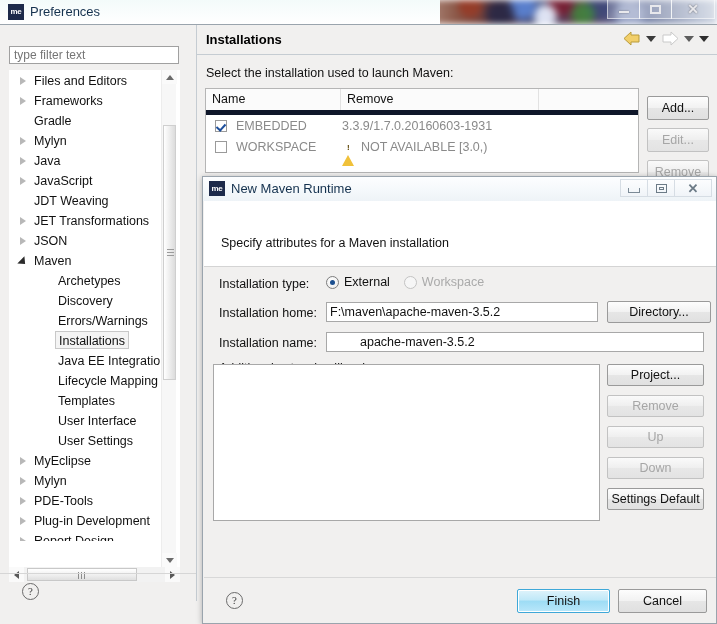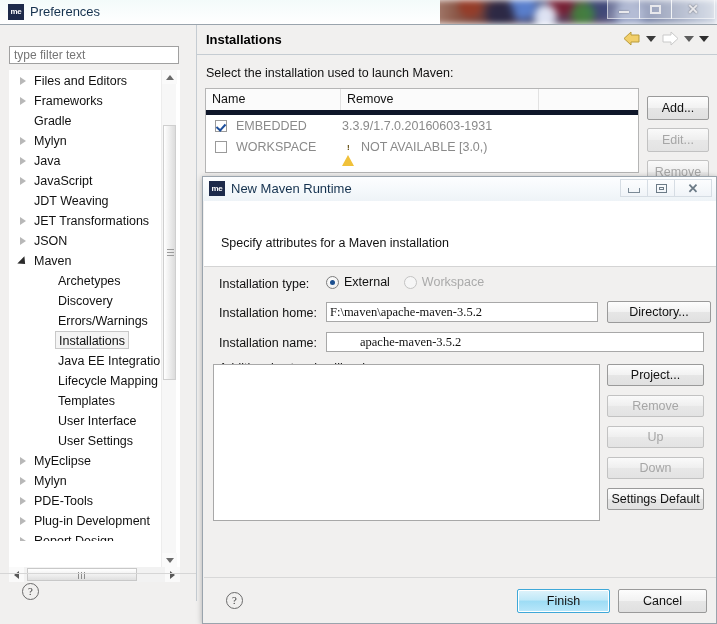--- a/index.html
+++ b/index.html
@@ -529,21 +529,21 @@
     border-radius: 50%;
     background: #1b4f8f;
   }
   .radio.off { border-color: #c3c3c3; background: #f6f6f6; }
 
   .text-input {
     position: absolute;
     border: 1px solid #a8a8a8;
     background: #ffffff;
     box-sizing: border-box;
-    font-family: Liberation Serif, serif;
+    font-family: Liberation Sans, sans-serif;
     font-size: 12.5px;
     color: #111;
     padding: 0 3px;
     outline: none;
     height: 20px;
   }
 
   .dir-btn {
     position: absolute;
     width: 104px; height: 22px;

